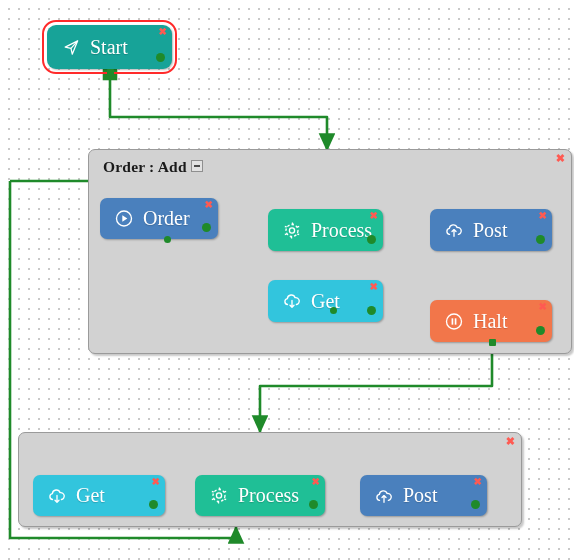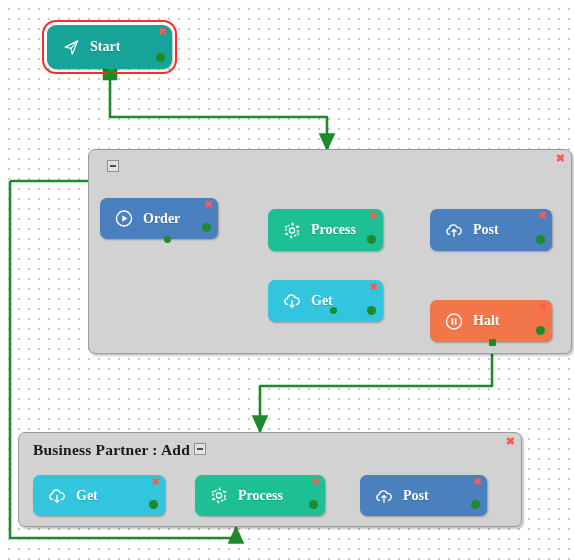--- a/index.html
+++ b/index.html
@@ -79,22 +79,22 @@
     border-radius:7px;
     box-sizing:border-box;
     box-shadow:1px 1px 2px rgba(0,0,0,0.28);
     display:flex;
     align-items:center;
     padding-left:14px;
   }
   .node .lbl{
     color:#ffffff;
     font-family:"Liberation Serif", serif;
-    font-size:14px;
-    font-weight:bold;
+    font-size:20px;
+    font-weight:normal;
     margin-left:9px;
     text-shadow:0 1px 1px rgba(0,0,0,0.18);
     white-space:nowrap;
   }
   .node .ico{
     width:20px;height:20px;
     display:flex;align-items:center;justify-content:center;
     flex:0 0 auto;
   }
   .node .ico svg{display:block;}
@@ -159,29 +159,26 @@
 
       <path d="M165,495 L195,495" marker-end="url(#ar)" marker-start="url(#sq)"></path>
 
       <path d="M325,495 L360,495" marker-end="url(#ar)" marker-start="url(#sq)"></path>
     </g>
   </svg>
 
   <div class="group" style="left:88px;top:149px;width:484px;height:205px;">
     <span class="group-close">✖</span>
     <div class="group-title">
-      <span class="collapse-box"></span>
+      <span>Order : Add</span><span class="collapse-box"></span>
     </div>
   </div>
 
   <div class="group" style="left:18px;top:432px;width:504px;height:95px;">
     <span class="group-close">✖</span>
-    <div class="group-title">
-      <span>Business Partner : Add</span><span class="collapse-box"></span>
-    </div>
   </div>
 
   <div class="node selected" style="left:47px;top:25px;width:125px;height:44px;background:#17a398;">
     <span class="ico">
       <svg width="21" height="21" viewBox="0 0 24 24" fill="none" stroke="#ffffff" stroke-width="1.5" stroke-linejoin="round">
         <path d="M20 4 L5 11.5 L12 13 L13.5 20 Z"></path>
         <path d="M20 4 L12 13"></path>
       </svg>
     </span>
     <span class="lbl">Start</span>

